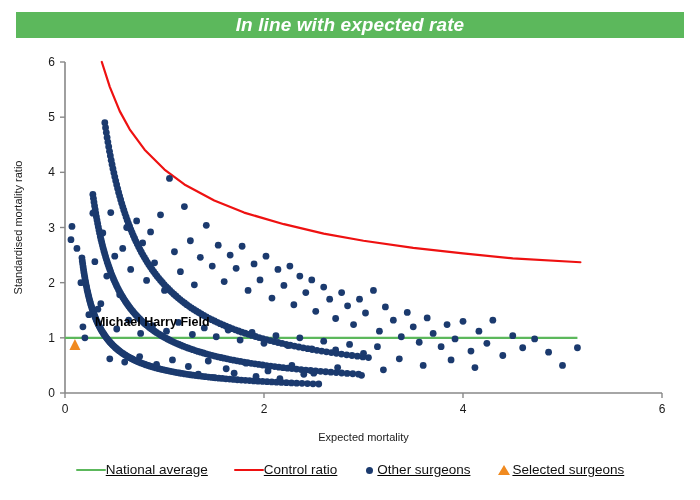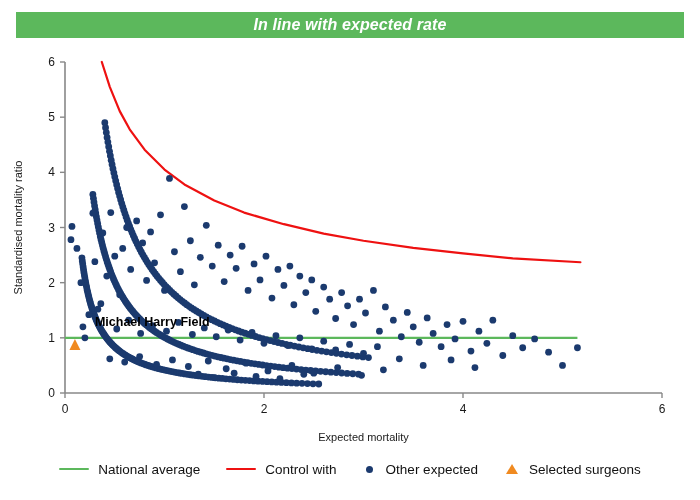--- a/index.html
+++ b/index.html
@@ -27,21 +27,21 @@
     left: 16px;
     top: 12px;
     width: 668px;
     height: 26px;
     box-sizing: border-box;
     display: flex;
     align-items: center;
     justify-content: center;
   }
   #status-banner-text {
-    font-size: 16px;
+    font-size: 19px;
     font-weight: bold;
     font-style: italic;
     color: #ffffff;
     letter-spacing: 0.1px;
     white-space: nowrap;
   }
   
   #chart-area {
     position: absolute;
     left: 0;
@@ -73,23 +73,23 @@
     top: 452px;
     width: 700px;
     height: 34px;
     display: flex;
     align-items: center;
     justify-content: center;
     gap: 26px;
   }
   .legend-item {
     display: flex;
-    align-items: flex-start;
-    gap: 9px;
+    align-items: flex-end;
     white-space: nowrap;
+    text-decoration: underline;
   }
   .legend-label {
     font-size: 13.5px;
     color: #111111;
   }
   .legend-swatch {
     display: inline-block;
     width: 30px;
     height: 14px;
     position: relative;
@@ -674,25 +674,25 @@
     </svg>
   </div>
 
   <div id="chart-legend">
       <div class="legend-item">
         <span class="legend-swatch line" style="color: rgb(92, 184, 92);"></span>
         <span class="legend-label">National average</span>
       </div>
       <div class="legend-item">
         <span class="legend-swatch line" style="color: rgb(238, 17, 17);"></span>
-        <span class="legend-label">Control with</span>
+        <span class="legend-label">Control ratio</span>
       </div>
       <div class="legend-item">
         <span class="legend-swatch dot" style="color: rgb(27, 58, 110);"></span>
-        <span class="legend-label">Other expected</span>
+        <span class="legend-label">Other surgeons</span>
       </div>
       <div class="legend-item">
         <span class="legend-swatch triangle" style="color: rgb(240, 138, 32);"></span>
         <span class="legend-label">Selected surgeons</span>
       </div>
     </div>
 
 </div>
 
 </body></html>

